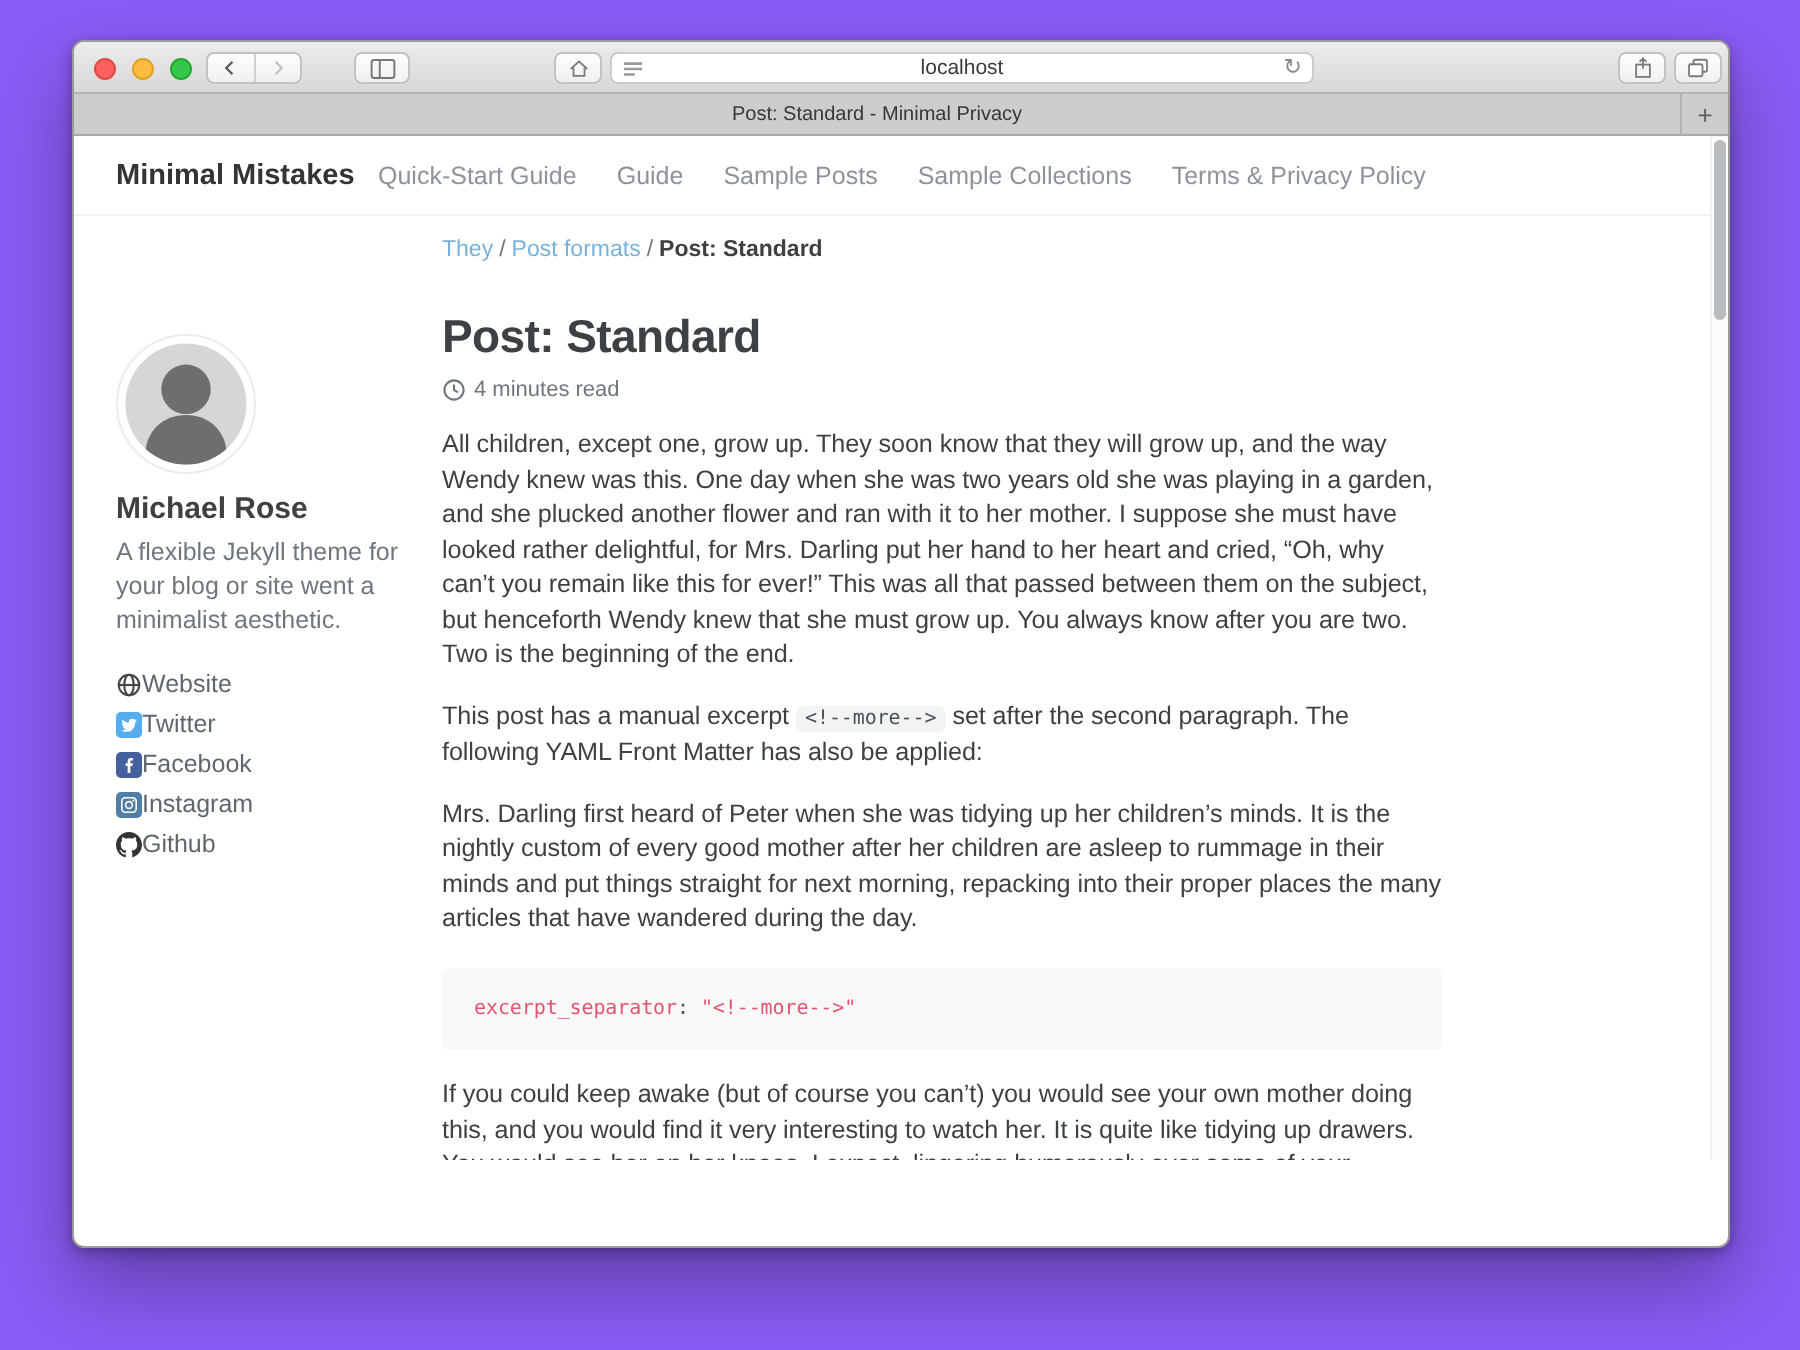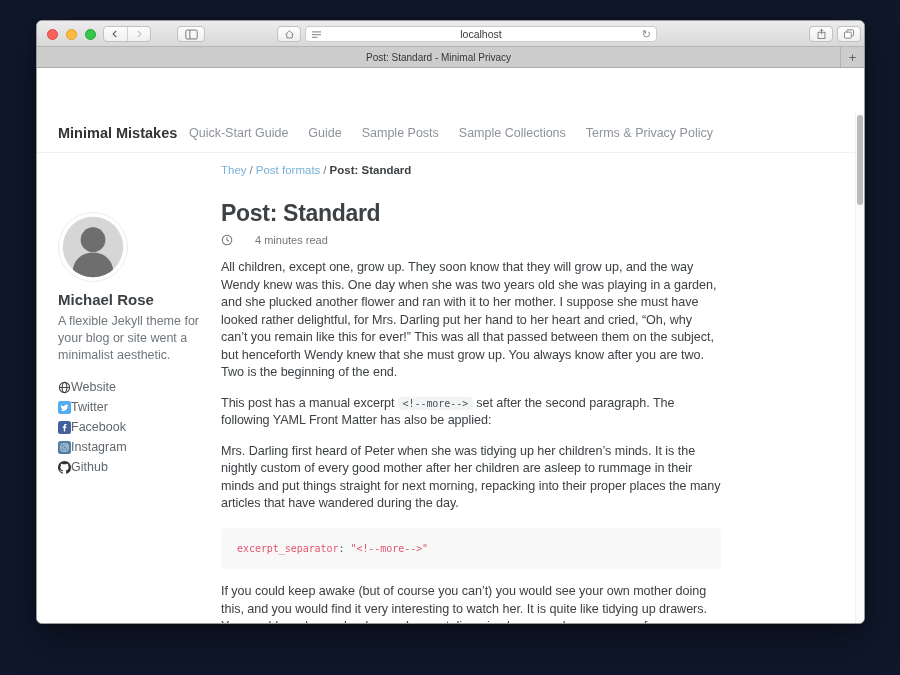--- a/index.html
+++ b/index.html
@@ -1,19 +1,19 @@
 <!DOCTYPE html>
 <html><head>
 <meta charset="utf-8">
 <style>
   * { box-sizing: border-box; margin: 0; padding: 0; }
   html,body { width:900px; height:675px; }
   body { font-family: "Liberation Sans", sans-serif; background:#fff; }
 
-  .canvas { position:relative; width:900px; height:675px; background:#0f172a; overflow:hidden; }
+  .canvas { position:relative; width:900px; height:675px; background:#8b5cf6; overflow:hidden; }
 
   .window {
     position:absolute; left:36px; top:20px; width:829px; height:604px;
     border-radius:6px; background:#fff; overflow:hidden;
     border:1px solid #9b9b9b;
     box-shadow:0 2px 7px rgba(0,0,0,.30), 0 18px 40px rgba(0,0,0,.32);
   }
 
   
   .toolbar { position:relative; height:26px; background:linear-gradient(#ececec,#d8d8d8); border-bottom:1px solid #b4b4b4; }
@@ -40,21 +40,21 @@
   .reader-ic { position:absolute; left:5px; top:3px; }
   .reload-ic { position:absolute; right:5px; top:0; font-size:11px; color:#8a8a8a; line-height:15px; }
 
   
   .tabbar { height:21px; background:#cdcdcd; border-bottom:1px solid #ababab; display:flex; align-items:stretch; }
   .tab { flex:1; display:flex; align-items:center; justify-content:center; font-size:10px; color:#373737; }
   .newtab { width:24px; border-left:1px solid #b2b2b2; display:flex; align-items:center; justify-content:center;
             font-size:13px; color:#5e5e5e; }
 
   
-  .page { position:relative; height:512px; background:#fff; overflow:hidden;margin-top:45px; }
+  .page { position:relative; height:512px; background:#fff; overflow:hidden; }
 
   .masthead { position:relative; height:40px; border-bottom:1px solid #f0f1f2; }
   .site-title { position:absolute; left:21px; top:50%; transform:translateY(-50%);
                 font-size:14.5px; font-weight:bold; color:#343434; }
   .masthead nav { position:absolute; left:152px; top:50%; transform:translateY(-50%);
                   display:flex; gap:20px; font-size:12.5px; color:#8d9399; }
   .masthead nav span { cursor:pointer; }
 
   
   .sidebar { position:absolute; left:21px; top:99px; width:152px; }
@@ -71,21 +71,21 @@
   .sq.ig { background:#517fa4; }
 
   
   .main { position:absolute; left:184px; top:51px; width:500px; }
   .breadcrumb { font-size:11.5px; color:#73797e; }
   .breadcrumb .bc-link { color:#79b1da; cursor:pointer; }
   .breadcrumb .bc-sep { margin:0 3px; color:#73797e; }
   .breadcrumb .bc-current { font-weight:bold; color:#3d4144; }
 
   .post-title { margin-top:24px; font-size:23px; font-weight:bold; color:#3d4144; letter-spacing:-0.3px; }
-  .post-meta { margin-top:7px; display:flex; align-items:center; gap:22px; font-size:11px; color:#6f777d; }
+  .post-meta { margin-top:7px; display:flex; align-items:center; gap:4px; font-size:11px; color:#6f777d; }
 
   .post-body { margin-top:13px; font-size:12.6px; line-height:17.5px; color:#3d4144; letter-spacing:-0.05px; }
   .post-body p { margin:0 0 13px; }
   .inline-code { font-family:"DejaVu Sans Mono", monospace; font-size:10px; background:#f2f3f3;
                  border-radius:4px; padding:1px 5px; margin:0 3px; color:#49515a; white-space:nowrap; }
   .code-block { background:#f8f8f8; border-radius:4px; padding:12px 16px; margin:15px 0 14px;
                 font-family:"DejaVu Sans Mono", monospace; font-size:10px; white-space:nowrap; }
   .code-key   { color:#e3556f; }
   .code-colon { color:#49515a; }
   .code-value { color:#e3556f; }

